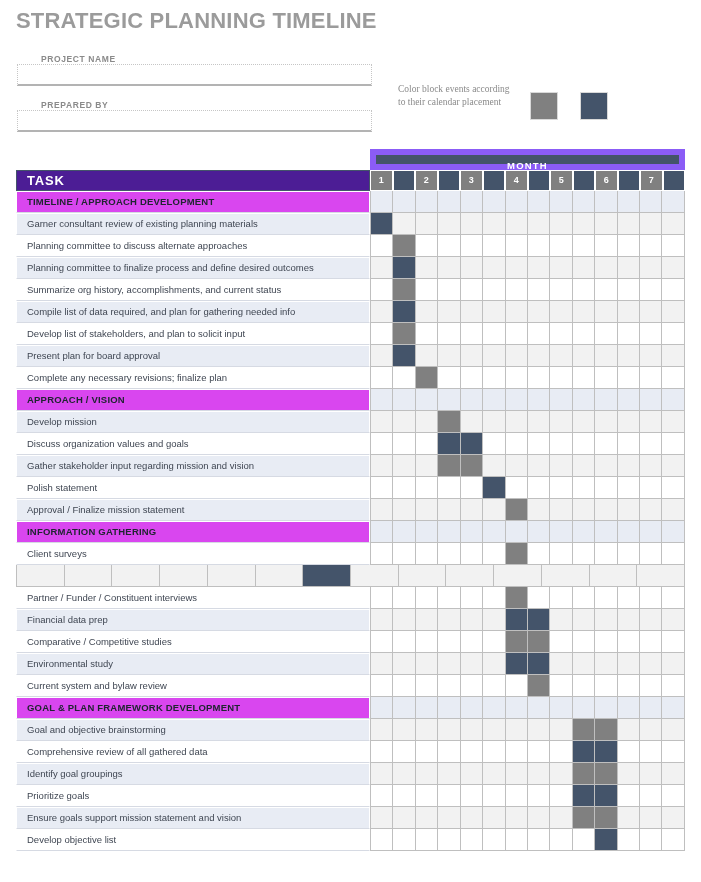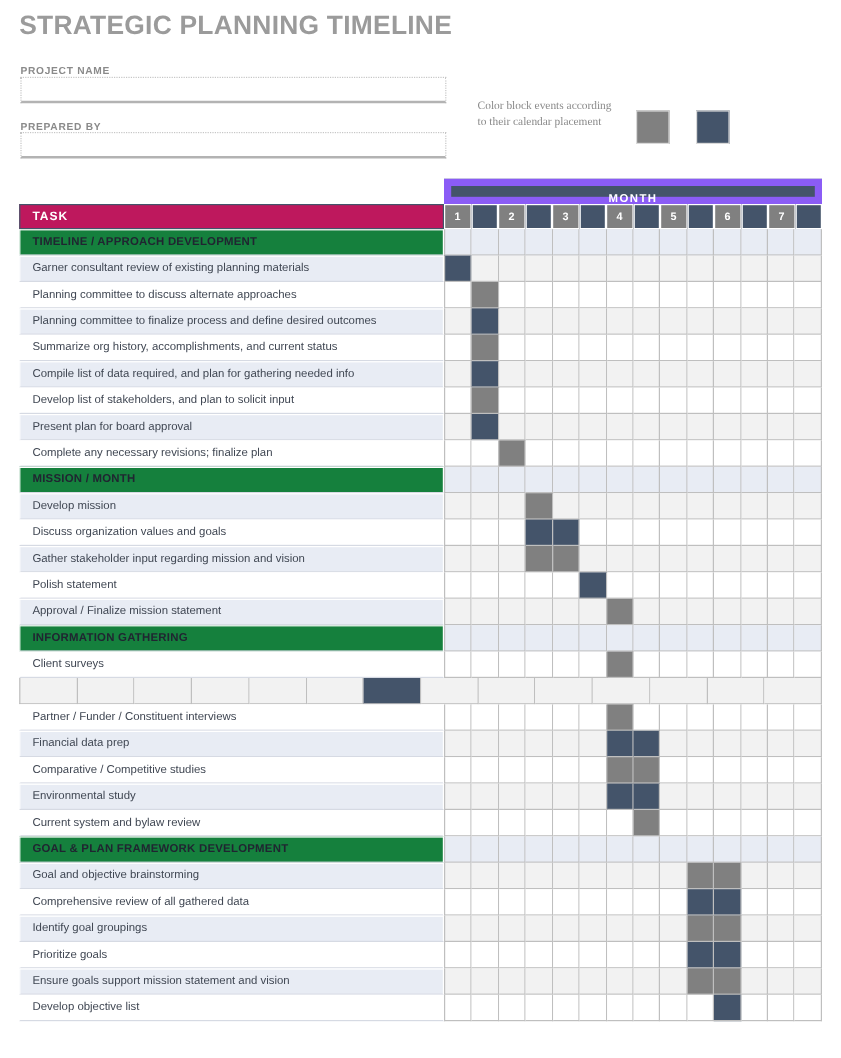--- a/index.html
+++ b/index.html
@@ -33,20 +33,21 @@
     white-space: nowrap;
   }
 
   
   .field-label {
     position: absolute;
     font-size: 8.5px;
     font-weight: bold;
     letter-spacing: 0.6px;
     color: #8a8a8a;
+    margin-left: 24px;
   }
   .field-box {
     position: absolute;
     box-sizing: border-box;
     border: 1px dotted #c6c6c6;
     border-bottom: 2px solid #b3b3b3;
     background: #ffffff;
   }
   #project-name-label { left: 17px; top: 54px; }
   #project-name-box   { left: 17px; top: 64px; width: 355px; height: 22px; }
@@ -126,32 +127,32 @@
     font-weight: bold;
     letter-spacing: 1.2px;
     text-align: center;
     line-height: 21px;
     border: 6px solid #8b5cf6;
     box-sizing: border-box;
   }
 
   
   .task-cell.head {
-    background: #be185d;
+    background: #4c1d95;
     color: #ffffff;
     font-weight: bold;
-    font-size: 10px;
+    font-size: 13px;
     letter-spacing: 0.8px;
     height: 21px;
     line-height: 19px;
     border-color: #44546a;
   }
   
   .task-cell.section {
-    background: #15803d;
+    background: #d946ef;
     color: #202531;
     font-weight: bold;
     font-size: 9.5px;
     letter-spacing: 0.2px;
   }
   .task-cell.odd  { background: #e8ecf4; }
   .task-cell.even { background: #ffffff; }
 
   
   .mcell {
@@ -373,21 +374,21 @@
         <div class="cell bgB"></div>
         <div class="cell bgB"></div>
         <div class="cell bgB"></div>
         <div class="cell bgB"></div>
         <div class="cell bgB"></div>
         <div class="cell bgB"></div>
         <div class="cell bgB"></div>
         <div class="cell bgB"></div>
       </div>
       <div class="grid-row">
-        <div class="task-cell section">MISSION / MONTH</div>
+        <div class="task-cell section">APPROACH / VISION</div>
         <div class="cell sec first"></div>
         <div class="cell sec"></div>
         <div class="cell sec"></div>
         <div class="cell sec"></div>
         <div class="cell sec"></div>
         <div class="cell sec"></div>
         <div class="cell sec"></div>
         <div class="cell sec"></div>
         <div class="cell sec"></div>
         <div class="cell sec"></div>

